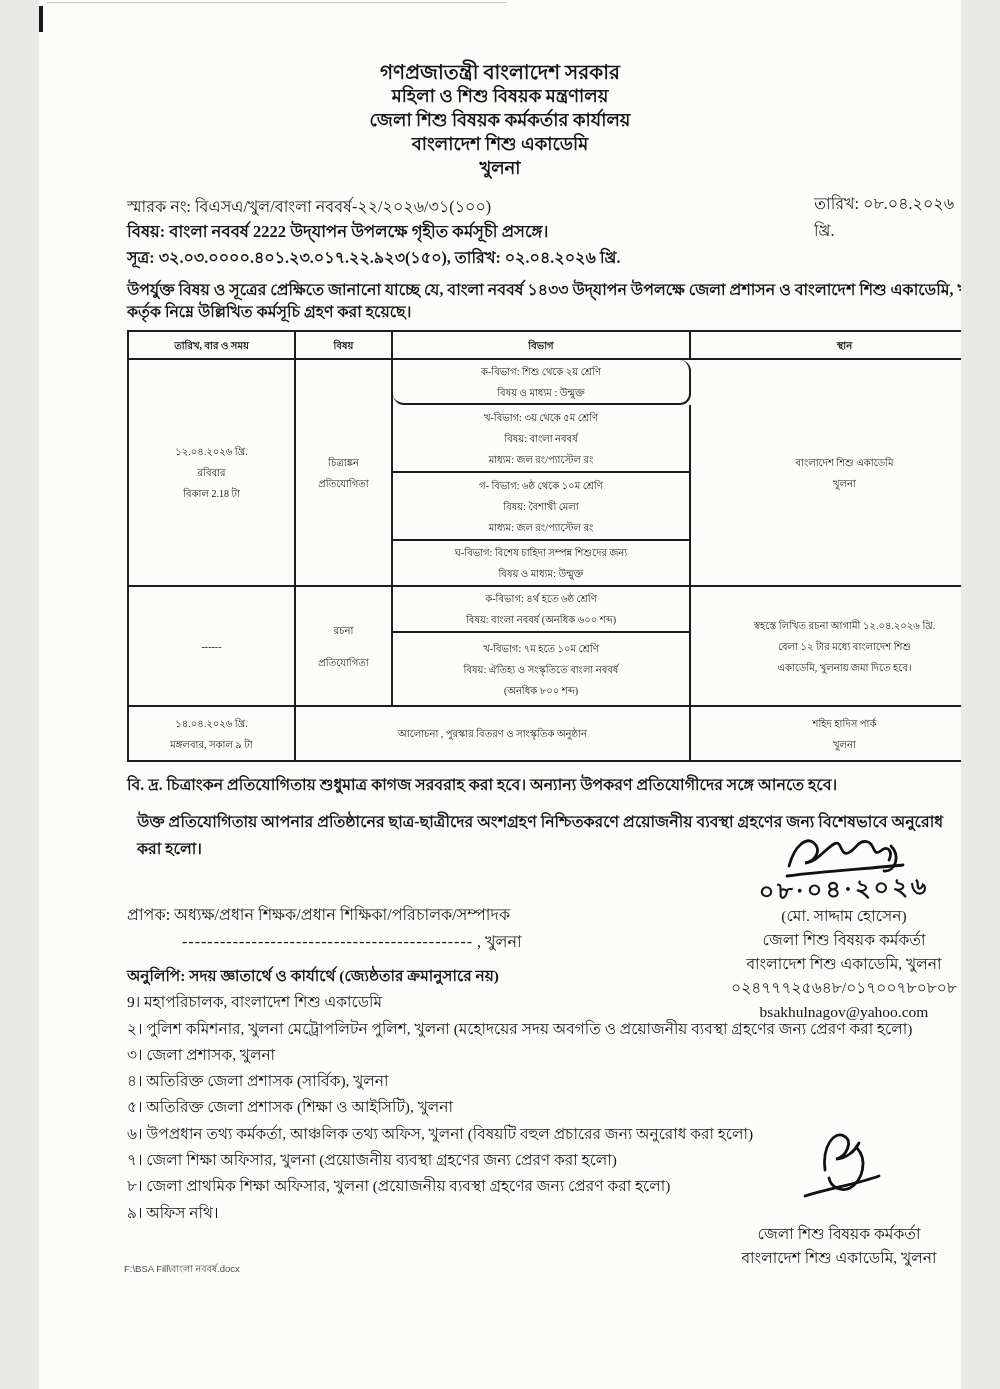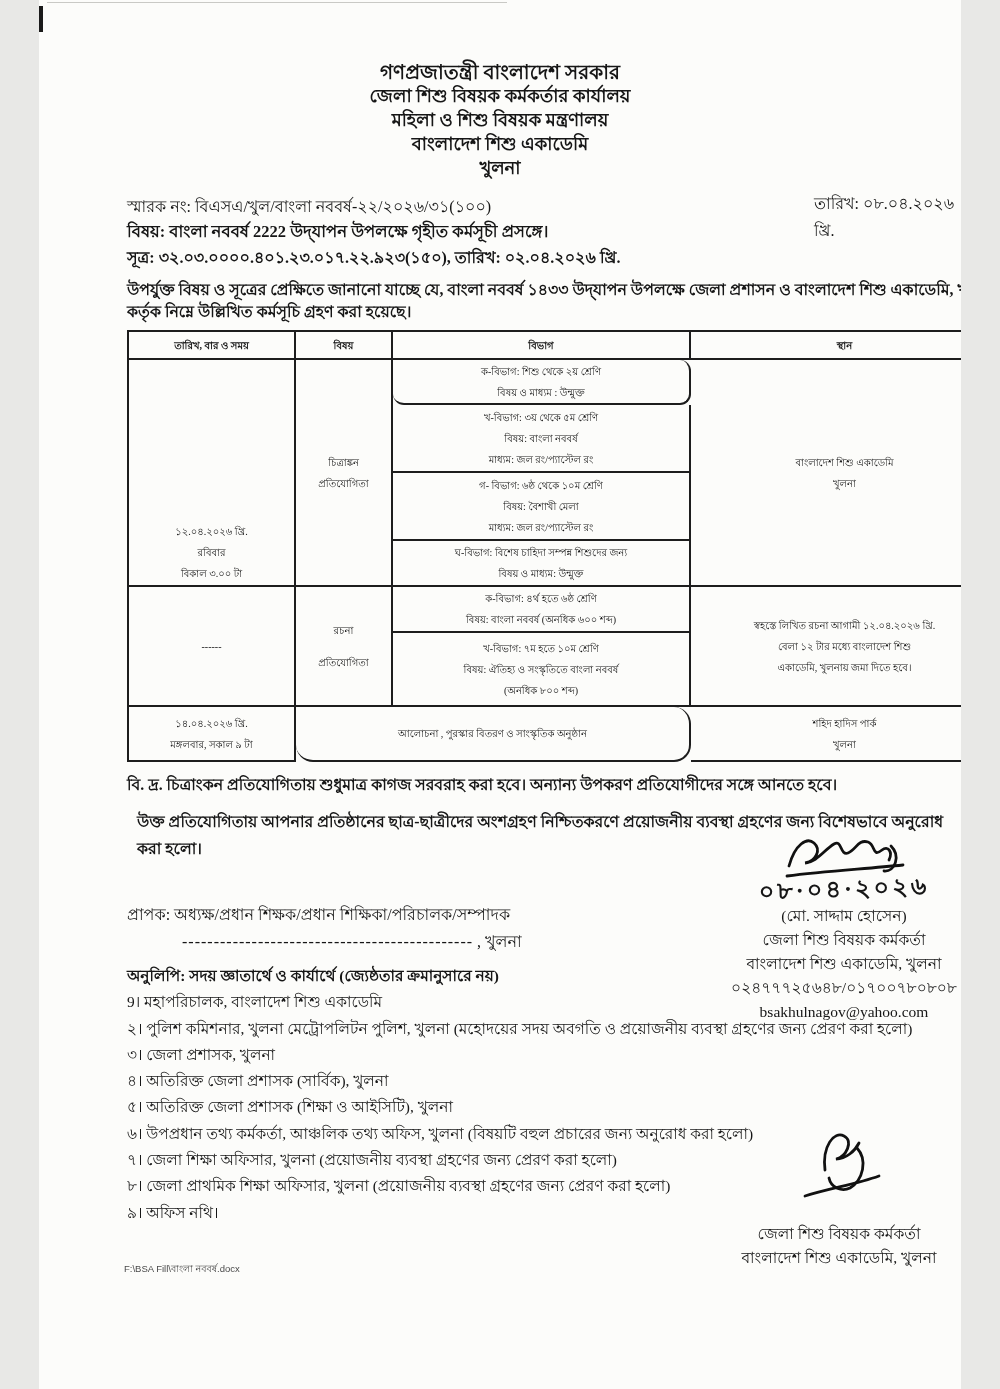--- a/index.html
+++ b/index.html
@@ -43,28 +43,28 @@
     display:flex;flex-direction:column;
     justify-content:center;align-items:center;
     text-align:center;line-height:21px;
     padding:1px 2px;box-sizing:border-box;
   }
   .tc .ln{white-space:nowrap;}
   .th{font-weight:700;}
   
   .g-h1{grid-column:1;grid-row:1;} .g-h2{grid-column:2;grid-row:1;}
   .g-h3{grid-column:3;grid-row:1;} .g-h4{grid-column:4;grid-row:1;}
-  .g-d1{grid-column:1;grid-row:2/6;justify-content:flex-end;} .g-s1{grid-column:2;grid-row:2/6;}
+  .g-d1{grid-column:1;grid-row:2/6;} .g-s1{grid-column:2;grid-row:2/6;}
   .g-da{grid-column:3;grid-row:2;border-radius:11px;} .g-db{grid-column:3;grid-row:3;}
   .g-dc{grid-column:3;grid-row:4;} .g-dd{grid-column:3;grid-row:5;}
   .g-p1{grid-column:4;grid-row:2/6;}
   .g-d2{grid-column:1;grid-row:6/8;} .g-s2{grid-column:2;grid-row:6/8;gap:11px;}
   .g-ea{grid-column:3;grid-row:6;} .g-eb{grid-column:3;grid-row:7;}
   .g-p2{grid-column:4;grid-row:6/8;}
-  .g-d3{grid-column:1;grid-row:8;} .g-ev{grid-column:2/4;grid-row:8;border-radius:17px;}
+  .g-d3{grid-column:1;grid-row:8;} .g-ev{grid-column:2/4;grid-row:8;}
   .g-p3{grid-column:4;grid-row:8;}
 
   
   .nb-note{top:772px;left:88px;font-size:15.8px;font-weight:600;}
   .request-note{top:809px;left:98px;font-size:15.8px;font-weight:600;}
 
   
   .sig1{top:834px;left:640px;width:330px;text-align:center;font-size:15.5px;line-height:24px;}
   .sig1 svg{display:block;margin:0 auto;}
   .hand-date{
@@ -93,22 +93,22 @@
 </head>
 <body>
 
 <div class="page">
 
   <div class="abs edge-mark"></div>
   <div class="abs top-line"></div>
 
   <div class="abs doc-header">
     <div class="h1">গণপ্রজাতন্ত্রী বাংলাদেশ সরকার</div>
+    <div class="h2">মহিলা ও শিশু বিষয়ক মন্ত্রণালয়</div>
     <div class="h2">জেলা শিশু বিষয়ক কর্মকর্তার কার্যালয়</div>
-    <div class="h2">মহিলা ও শিশু বিষয়ক মন্ত্রণালয়</div>
     <div class="h2">বাংলাদেশ শিশু একাডেমি</div>
     <div class="h2">খুলনা</div>
   </div>
 
   <div class="abs memo-line">স্মারক নং: বিএসএ/খুল/বাংলা নববর্ষ-২২/২০২৬/৩১(১০০)</div>
   <div class="abs date-line">তারিখ: ০৮.০৪.২০২৬ খ্রি.</div>
   <div class="abs subject-line">বিষয়: বাংলা নববর্ষ 2222 উদ্‌যাপন উপলক্ষে গৃহীত কর্মসূচী  প্রসঙ্গে।</div>
   <div class="abs source-line">সূত্র: ৩২.০৩.০০০০.৪০১.২৩.০১৭.২২.৯২৩(১৫০), তারিখ: ০২.০৪.২০২৬ খ্রি.</div>
   <div class="abs intro-par">উপর্যুক্ত বিষয় ও সূত্রের প্রেক্ষিতে জানানো যাচ্ছে যে, বাংলা নববর্ষ ১৪৩৩ উদ্‌যাপন উপলক্ষে জেলা প্রশাসন ও বাংলাদেশ শিশু একাডেমি, খুলনা কর্তৃক নিম্নে উল্লিখিত কর্মসূচি গ্রহণ করা হয়েছে।</div>
 
@@ -122,21 +122,21 @@
     <div class="tc th g-h3">
         <div class="ln">বিভাগ</div>
       </div>
     <div class="tc th g-h4">
         <div class="ln">স্থান</div>
       </div>
 
     <div class="tc g-d1">
       <div class="ln">১২.০৪.২০২৬ খ্রি.</div>
       <div class="ln">রবিবার</div>
-      <div class="ln">বিকাল ৩.০০ টা</div>
+      <div class="ln">বিকাল 2.18 টা</div>
     </div>
     <div class="tc g-s1">
       <div class="ln">চিত্রাঙ্কন</div>
       <div class="ln">প্রতিযোগিতা</div>
     </div>
     <div class="tc g-da">
       <div class="ln">ক-বিভাগ: শিশু থেকে ২য় শ্রেণি</div>
       <div class="ln">বিষয় ও মাধ্যম : উন্মুক্ত</div>
     </div>
     <div class="tc g-db">

